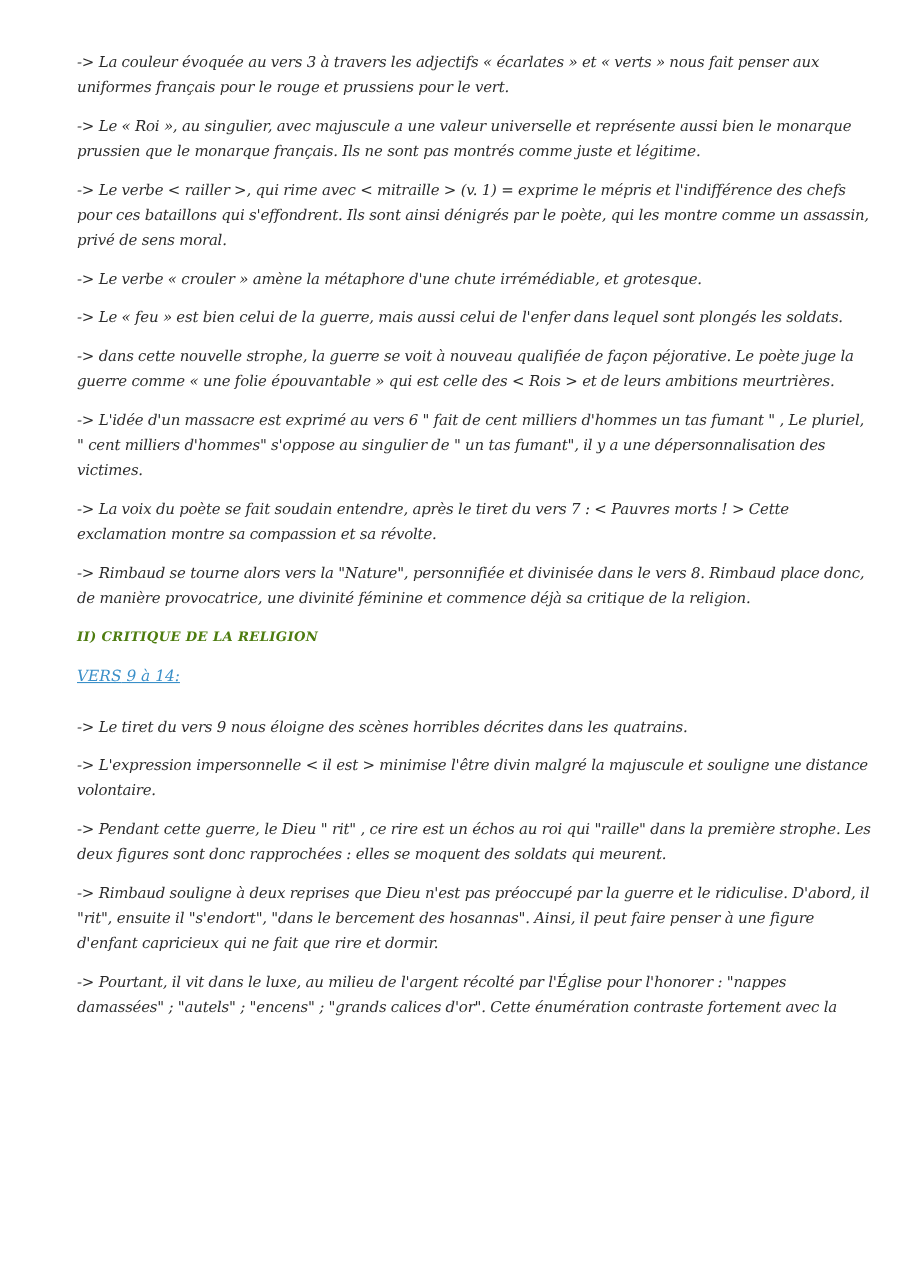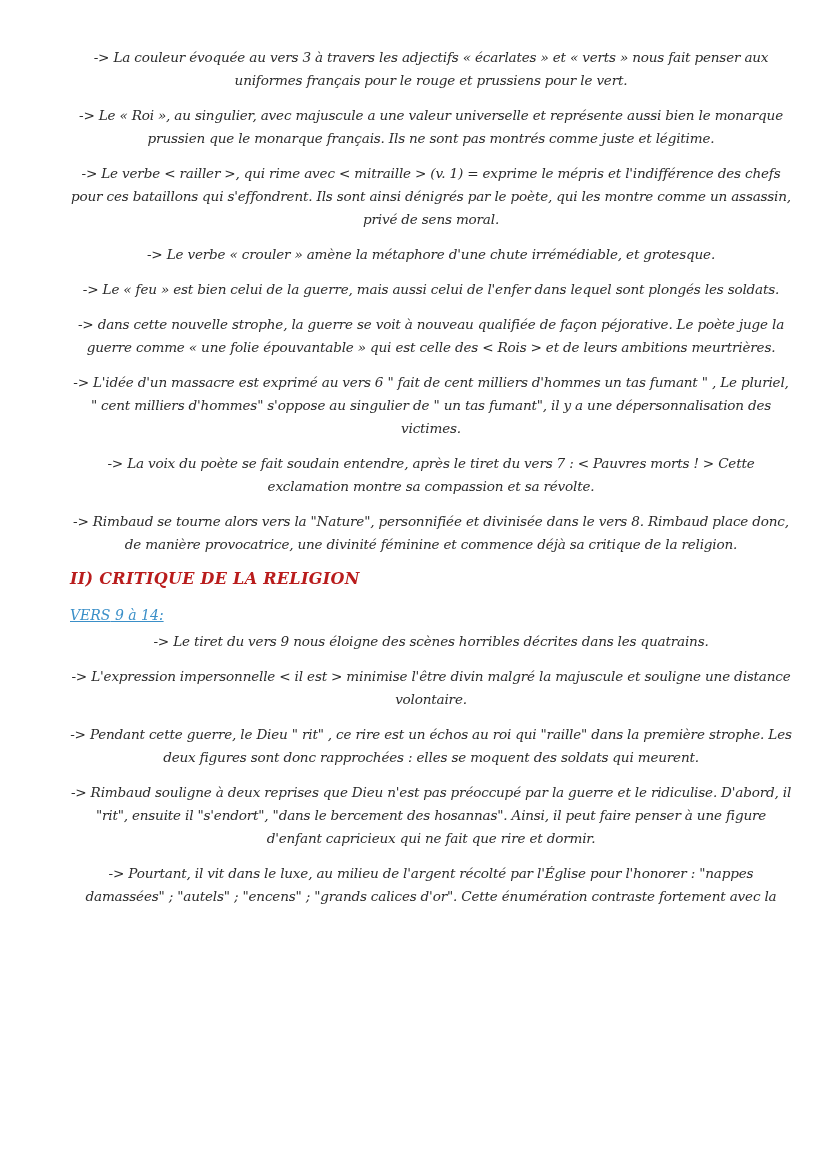--- a/index.html
+++ b/index.html
@@ -20,35 +20,34 @@
       width: 722px;
       font-family: "DejaVu Serif", serif;
       font-style: italic;
       color: #2b2b2b;
       font-size: 13.6px;
       line-height: 23px;
     }
     .para {
       margin: 0 0 12px 0;
       letter-spacing: -0.2px;
-      text-align: center;
     }
     .heading {
-      color: #b91c1c;
-      font-size: 16px;
+      color: #4d7c0f;
+      font-size: 12px;
       line-height: 22px;
       margin: 1px 0 14px 0;
       letter-spacing: 0.3px;
       font-style: italic;
     }
     .subheading {
       color: #3a8fc8;
       font-size: 14px;
       line-height: 22px;
-      margin: 0 0 4px 0;
+      margin: 0 0 24px 0;
     }
     .subheading span {
       text-decoration: underline;
     }
   </style>
 </head>
 <body>
 
 <div class="page">
   <p class="para">-&gt; La couleur évoquée au vers 3 à travers les adjectifs « écarlates » et « verts » nous fait penser aux uniformes français pour le rouge et prussiens pour le vert.</p>

